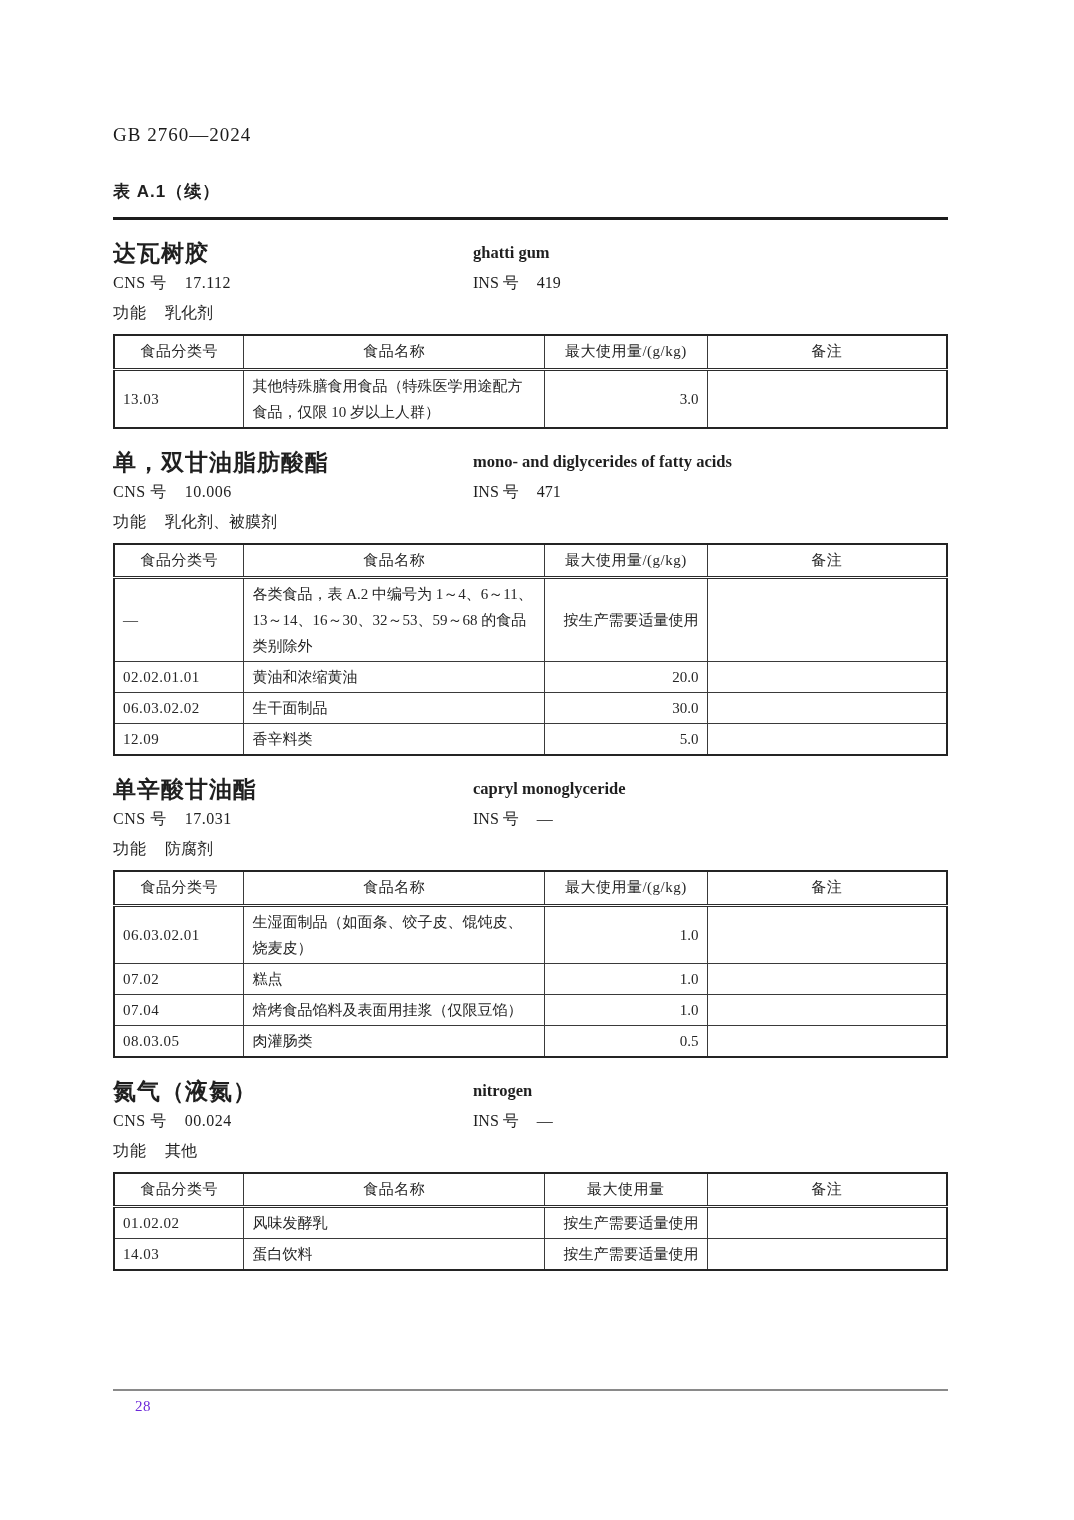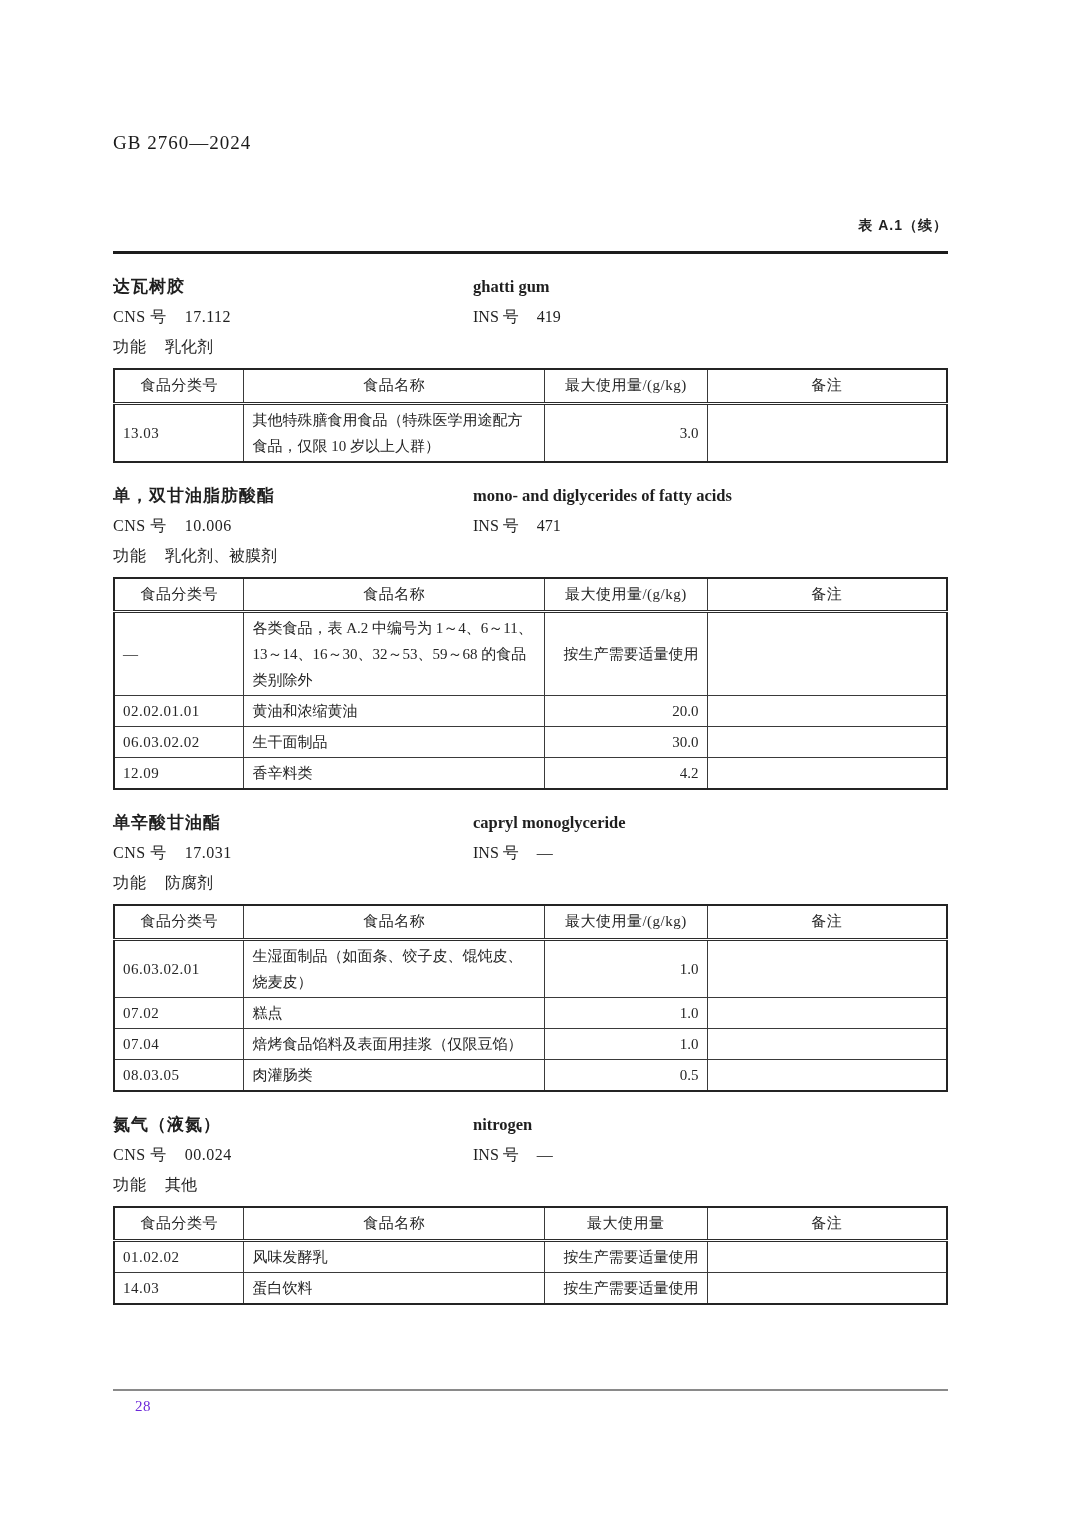--- a/index.html
+++ b/index.html
@@ -12,58 +12,58 @@
   .page {
     position: relative;
     width: 1074px;
     height: 1520px;
     background: #ffffff;
     overflow: hidden;
   }
   .content {
     position: absolute;
     left: 113px;
-    top: 16px;
+    top: 8px;
     width: 835px;
     padding-top: 116px;
   }
   .doc-code {
     font-size: 19px;
     letter-spacing: 1px;
     height: 22px;
     line-height: 22px;
     color: #1a1a1a;
   }
   .table-title {
-    margin-top: 60px;
+    margin-top: 34px;
     height: 23px;
     line-height: 23px;
-    text-align: right;
+    text-align: left;
     font-weight: 700;
-    font-size: 14px;
+    font-size: 17px;
     font-family: "Liberation Sans", "DejaVu Sans", sans-serif;
     letter-spacing: 1px;
   }
   .title-rule {
     margin-top: 14px;
     height: 3px;
     background: #1c1c1c;
   }
   
   .additive-section { margin-top: 18px; }
   .name-row, .code-row, .func-row {
     position: relative;
     height: 30px;
     line-height: 30px;
     font-size: 16px;
   }
   .name-cn {
     font-family: "Liberation Sans", "DejaVu Sans", sans-serif;
     font-weight: 700;
-    font-size: 17px;
+    font-size: 23px;
     letter-spacing: 1px;
   }
   .name-en {
     position: absolute;
     left: 360px;
     top: 0;
     font-weight: 700;
     font-size: 16.5px;
   }
   .code-left { letter-spacing: 0.5px; }
@@ -219,21 +219,21 @@
               </tr>
               <tr>
                 <td class="c-code">06.03.02.02</td>
                 <td class="c-name">生干面制品</td>
                 <td class="c-usage">30.0</td>
                 <td class="c-remark"></td>
               </tr>
               <tr>
                 <td class="c-code">12.09</td>
                 <td class="c-name">香辛料类</td>
-                <td class="c-usage">4.2</td>
+                <td class="c-usage">5.0</td>
                 <td class="c-remark"></td>
               </tr>
             </tbody>
     </table>
   </section>
 
   <section class="additive-section">
     <div class="name-row">
       <span class="name-cn">单辛酸甘油酯</span>
       <span class="name-en">capryl monoglyceride</span>

